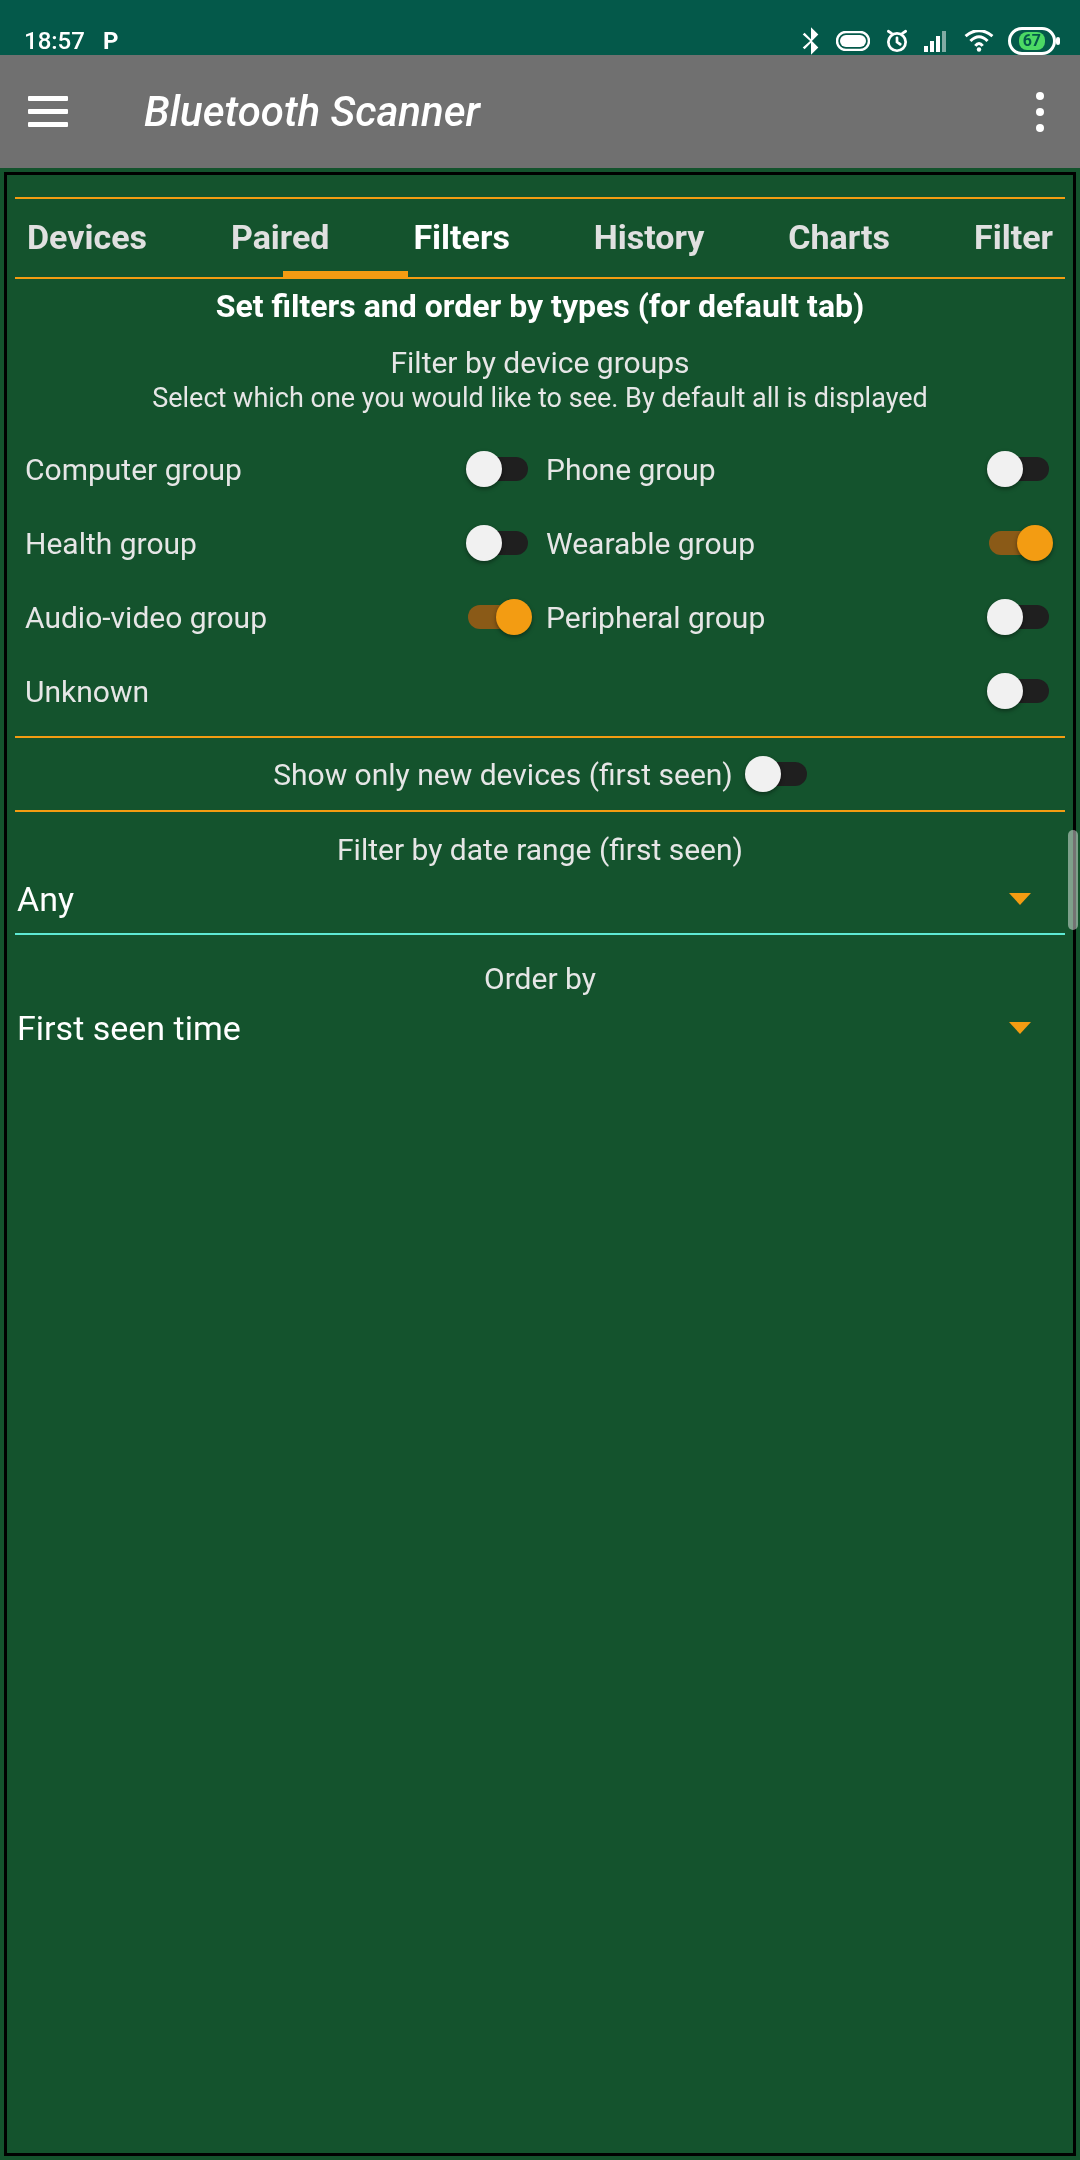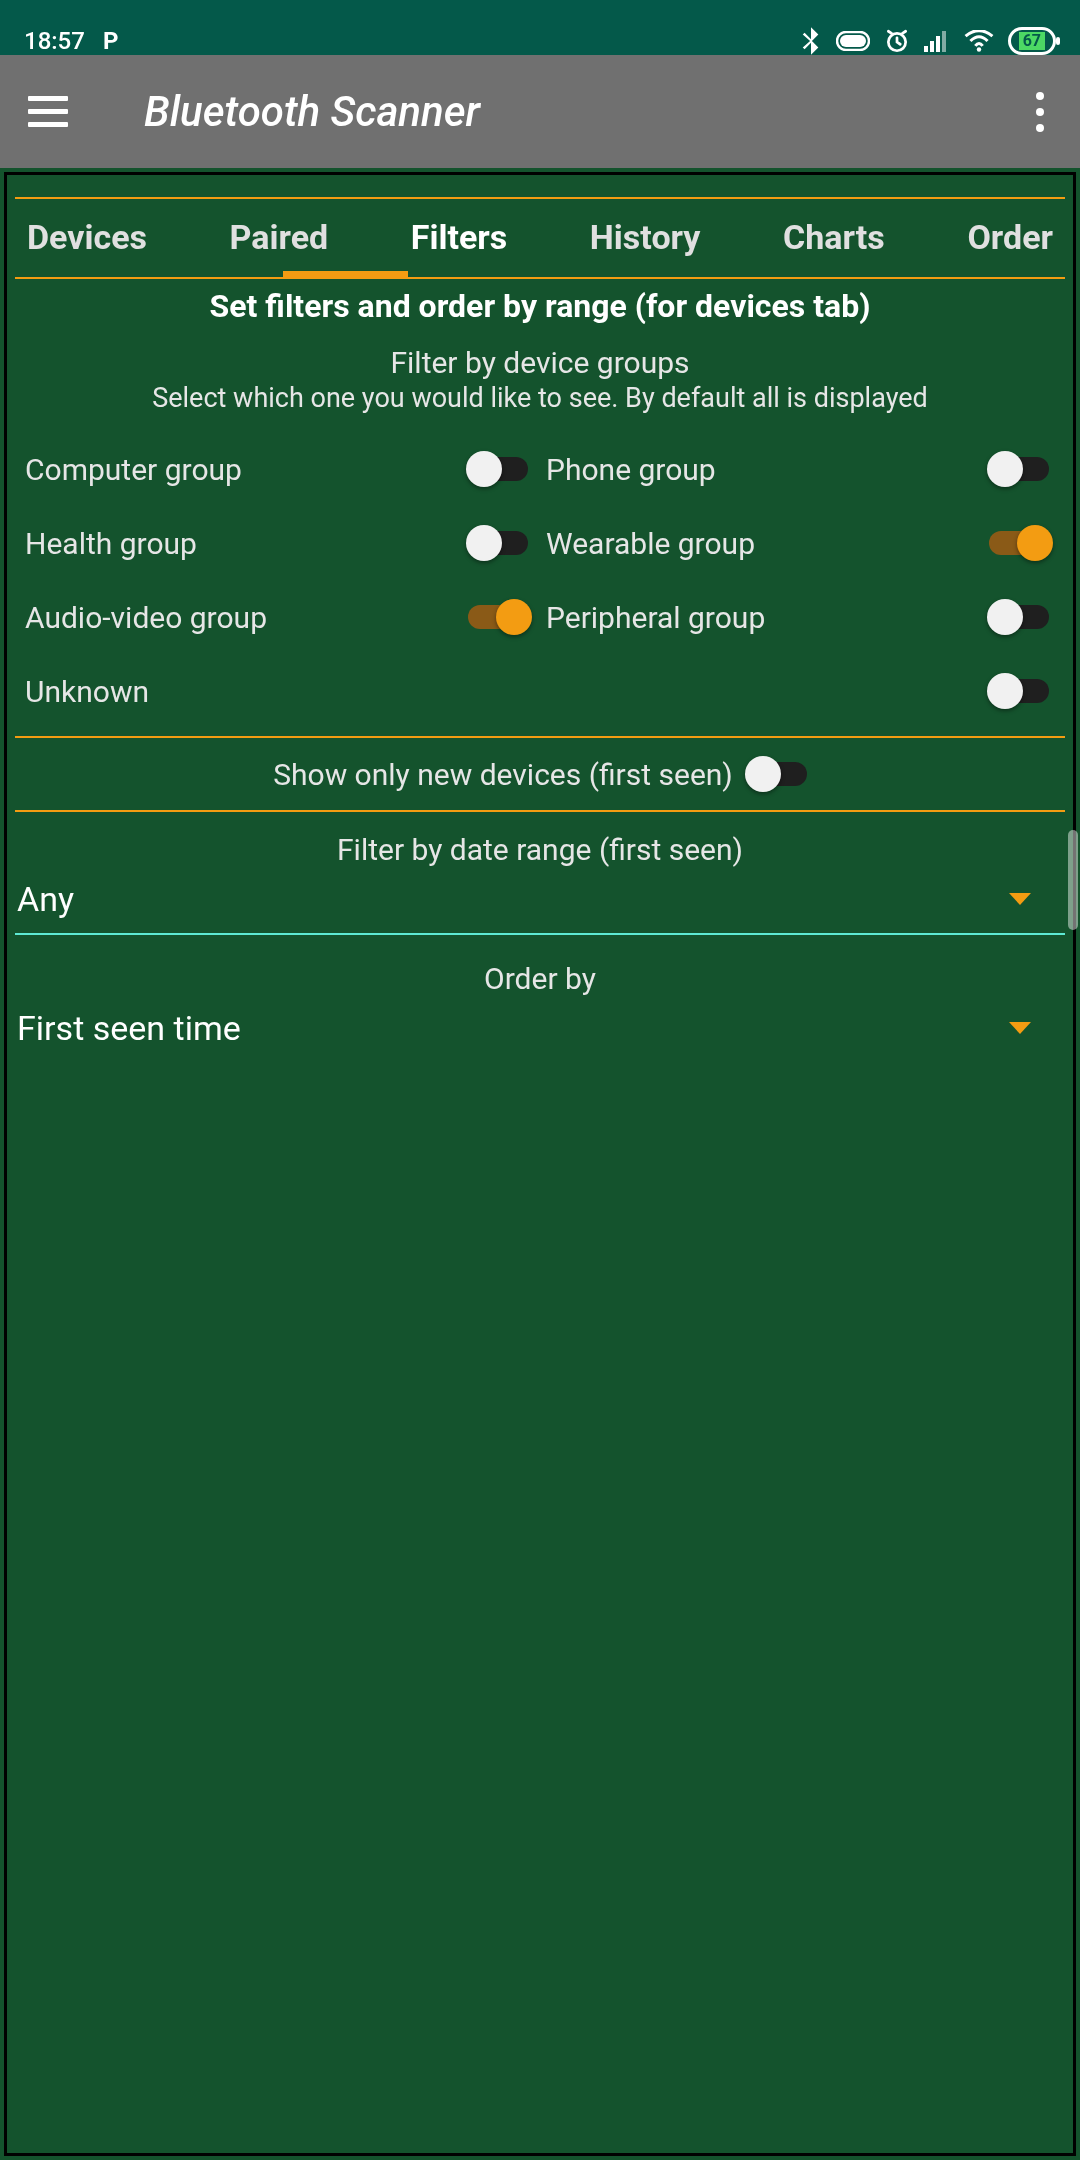--- a/index.html
+++ b/index.html
@@ -53,21 +53,21 @@
     width: 4px;
     height: 8px;
     background: #fff;
     border-radius: 2px;
   }
   .battery-fill {
     background: #4cd964;
     color: #04594a;
     font-size: 16px;
     font-weight: 700;
-    border-radius: 0;
+    border-radius: 8px;
     padding: 0 4px;
     line-height: 18px;
   }
   .app-bar {
     height: 113px;
     background: #707070;
     display: flex;
     align-items: center;
     padding: 0 28px;
     font-style: italic;
@@ -337,25 +337,25 @@
 <div class="content">
   <div class="content-inner">
     <div class="divider-orange"></div>
 
     <div class="tabs">
       <div class="tab">Devices</div>
       <div class="tab">Paired</div>
       <div class="tab active">Filters</div>
       <div class="tab">History</div>
       <div class="tab">Charts</div>
-      <div class="tab">Order</div>
+      <div class="tab">Filter</div>
       <div class="tab-indicator"></div>
     </div>
 
-    <div class="section-title">Set filters and order by range (for devices tab)</div>
+    <div class="section-title">Set filters and order by types (for default tab)</div>
     <div class="section-subtitle">Filter by device groups</div>
     <div class="section-desc">Select which one you would like to see. By default all is displayed</div>
 
     <div class="toggle-grid">
       <div class="toggle-row">
         <span class="toggle-label">Computer group</span>
         <div class="switch">
             <div class="switch-track"></div>
             <div class="switch-thumb"></div>
           </div>

